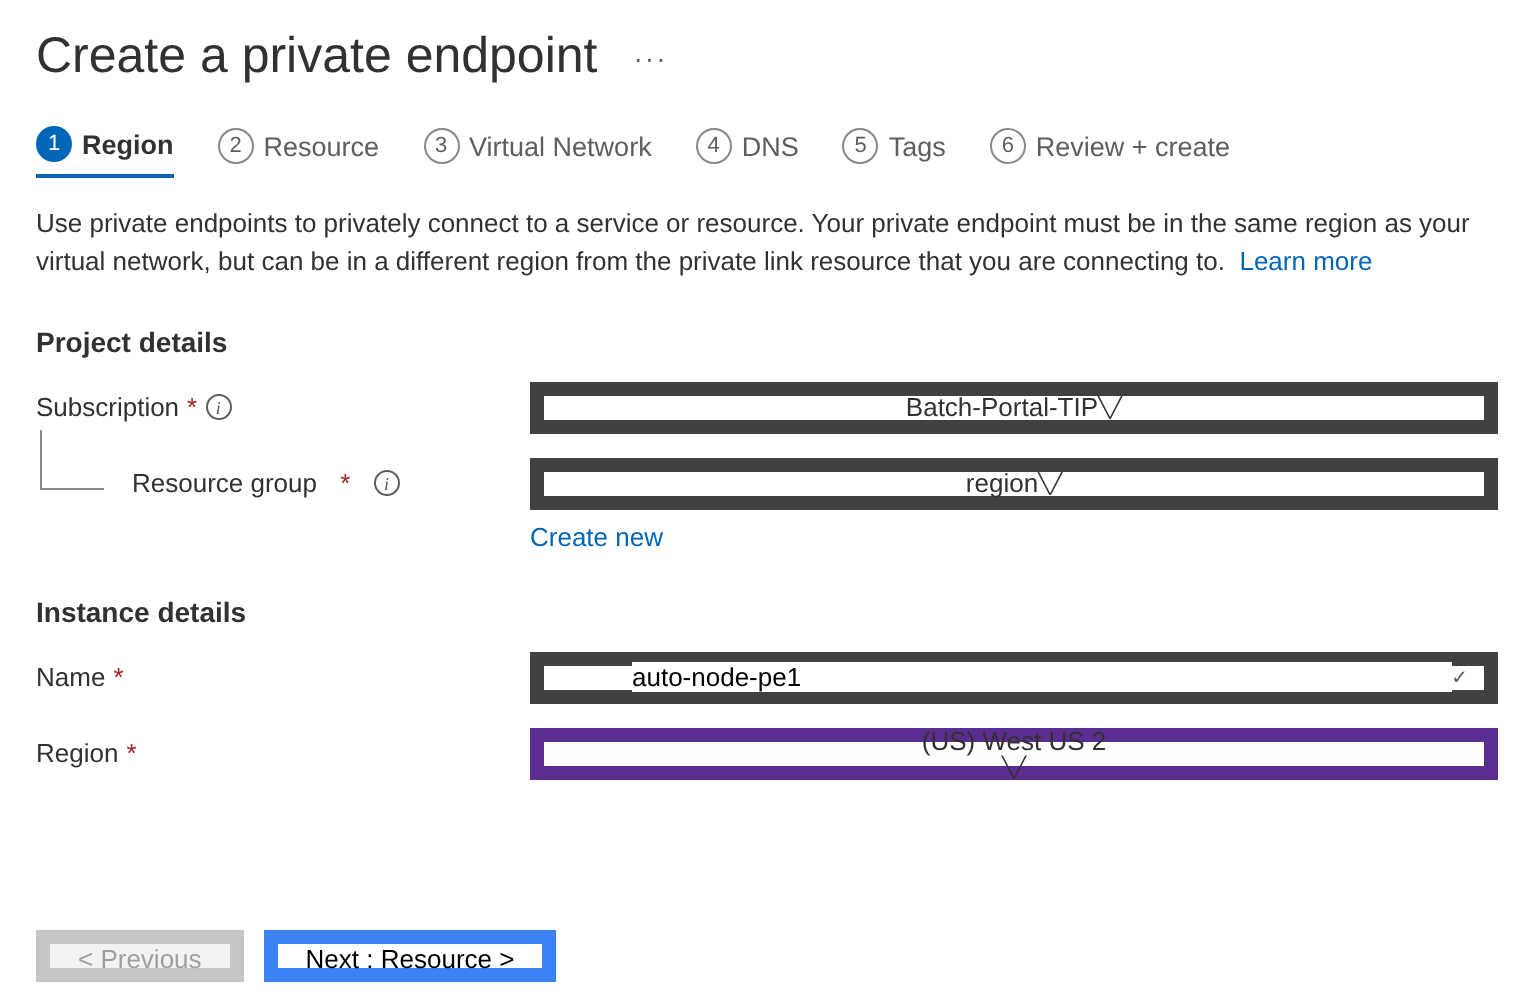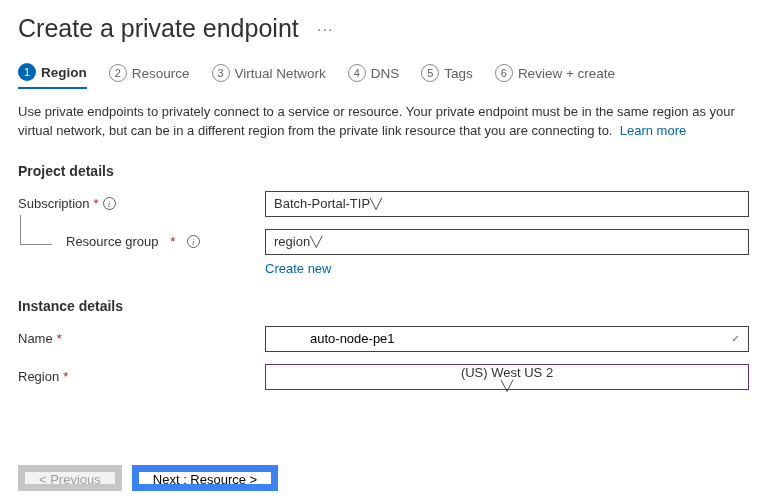--- a/index.html
+++ b/index.html
@@ -58,29 +58,29 @@
     .info-icon {
       width: 13px; height: 13px; border: 1px solid #605e5c; border-radius: 50%;
       display: inline-flex; align-items: center; justify-content: center;
       font-size: 9px; color: #605e5c; font-style: italic; font-family: Georgia, serif;
       cursor: pointer;
     }
     .form-field-col { flex: 1; }
     .select-field, .text-field {
       width: 100%;
       height: 26px;
-      border: 1px solid #404040;
+      border: 7px solid #404040;
       padding: 0 8px;
       font-family: inherit;
       font-size: 13px;
       color: #323130;
       background: #fff;
       display: flex;
       align-items: center;
-      justify-content: flex-start;
+      justify-content: center;
       cursor: pointer;
     }
     .text-field { cursor: text; padding-left: 44px; }
     .select-field.active { border-color: #5c2d91; flex-direction: column; }
     .chevron { font-size: 10px; color: #323130; }
     .indent-connector {
       width: 32px; height: 30px; border-left: 1px solid #8a8886; border-bottom: 1px solid #8a8886;
       margin-left: 2px; margin-right: 10px; margin-top: -18px; margin-bottom: 6px;
       flex-shrink: 0;
     }

